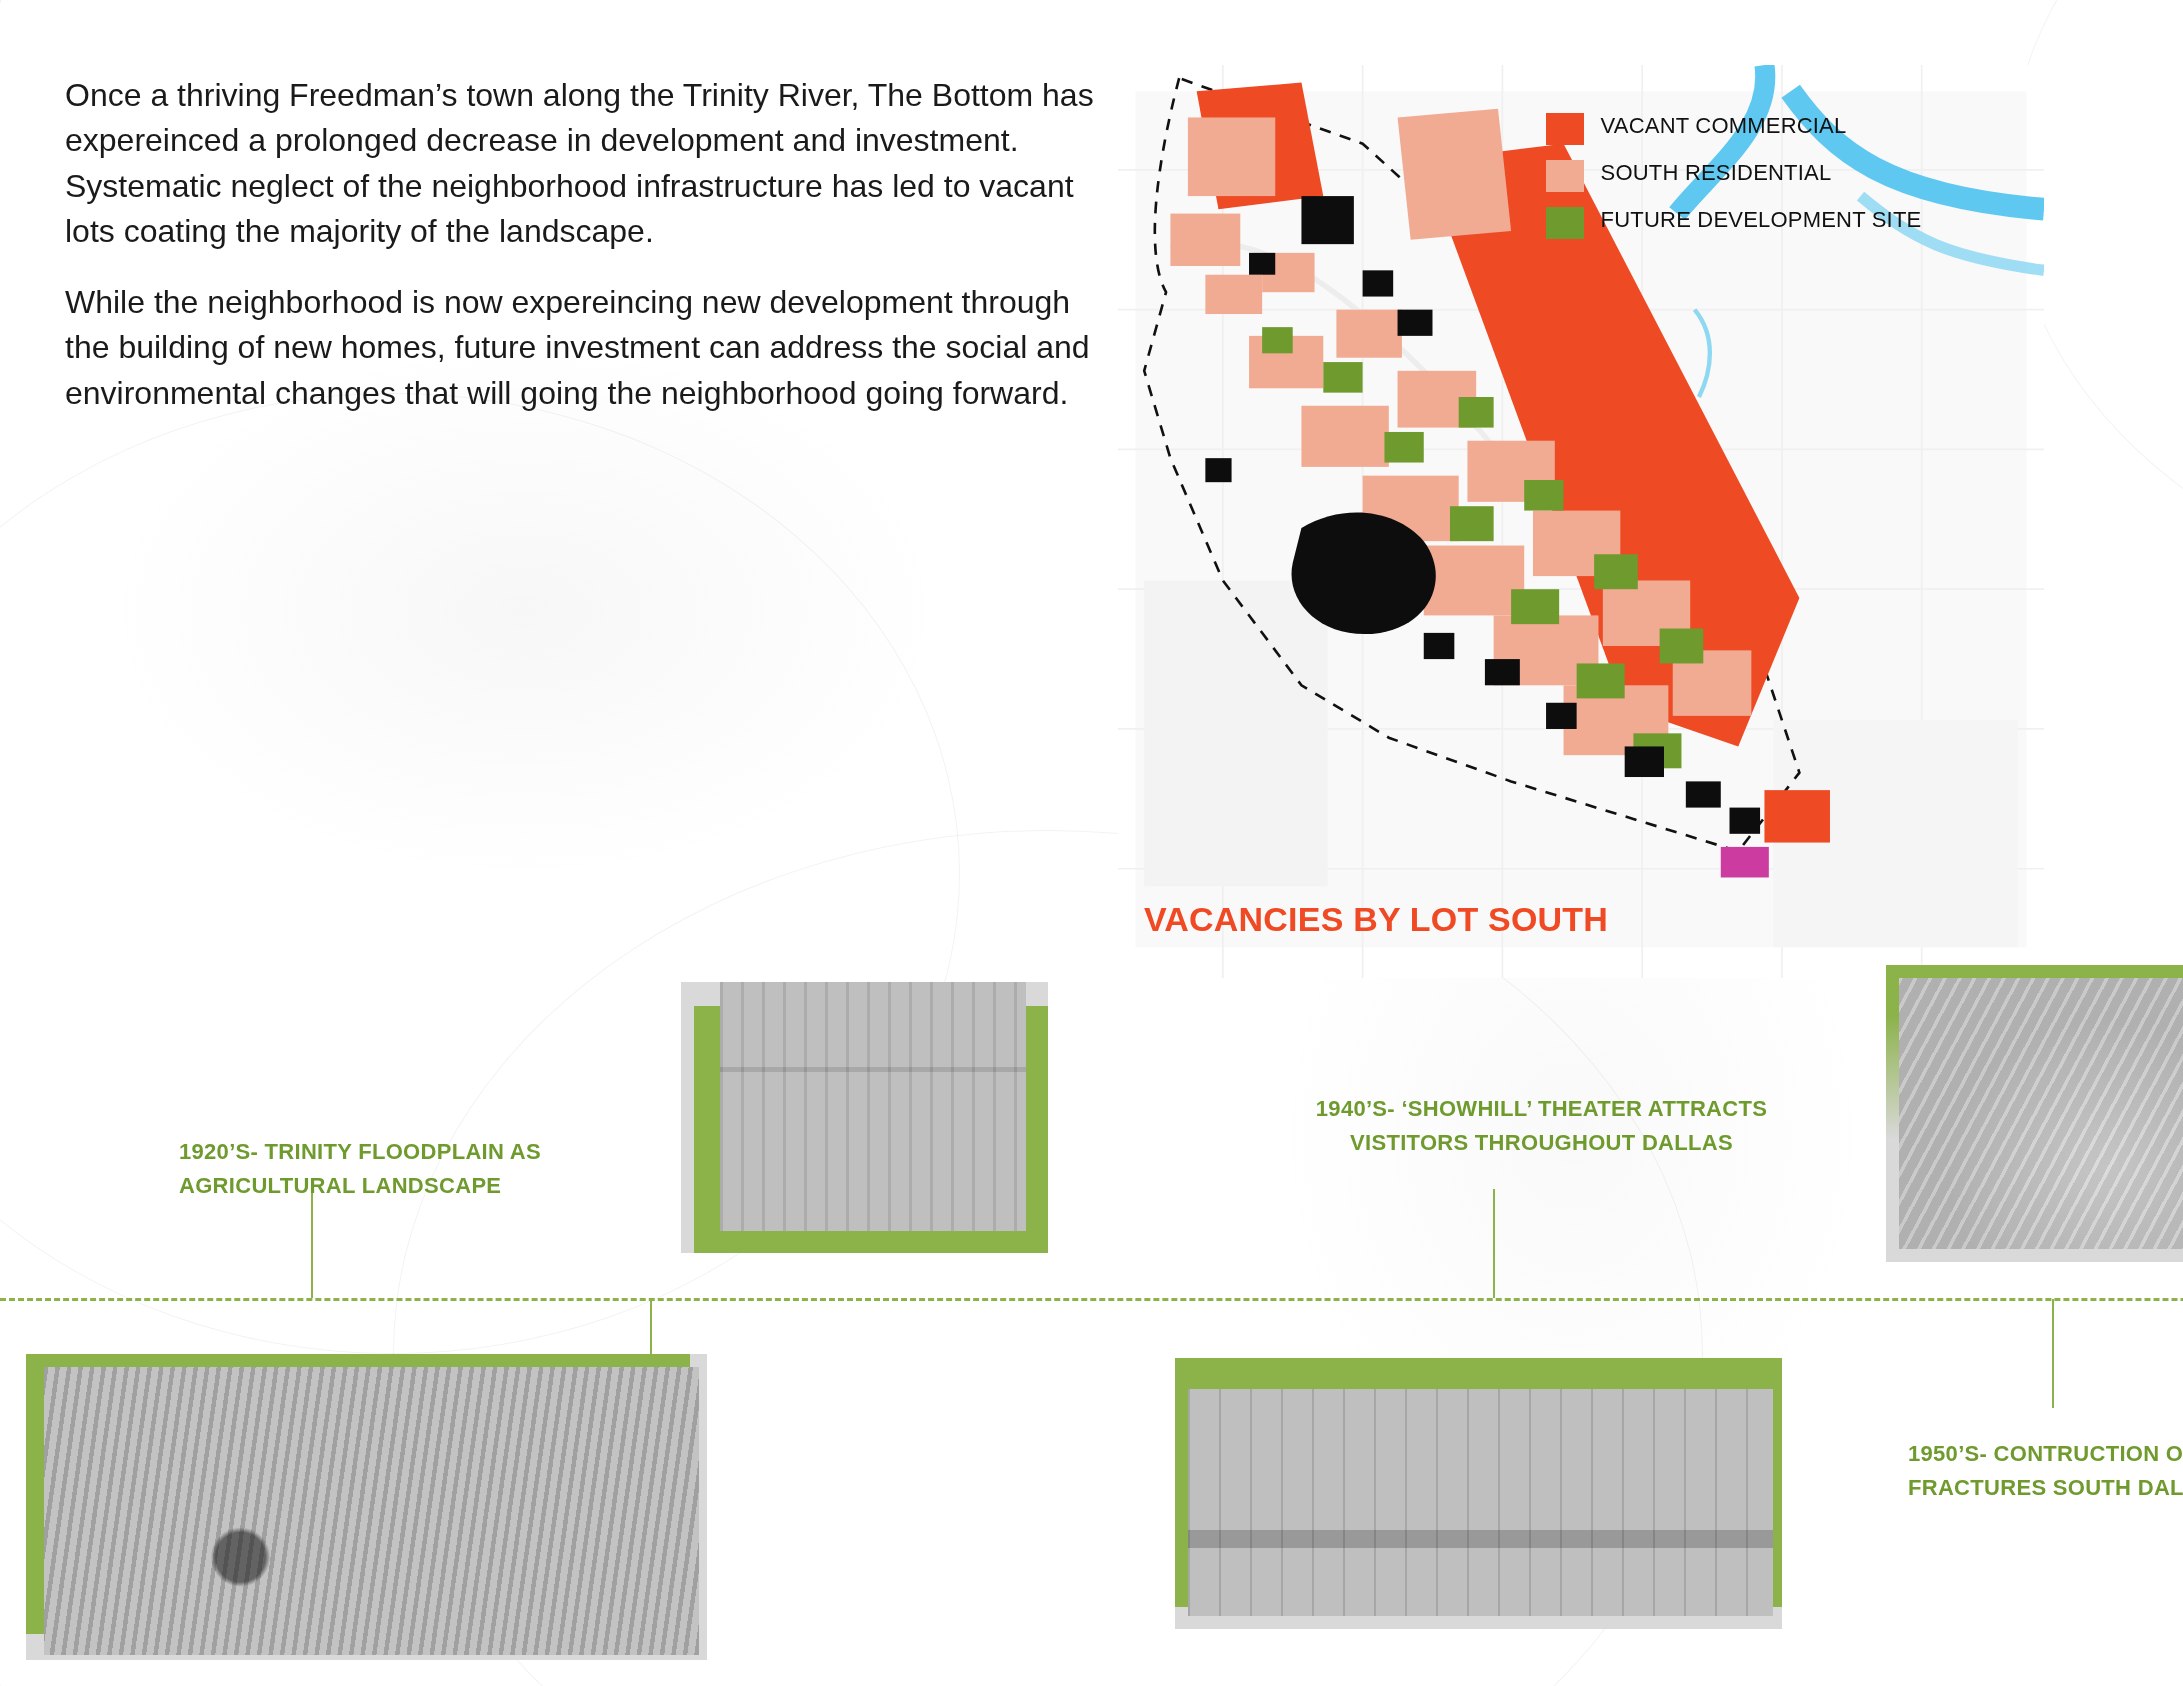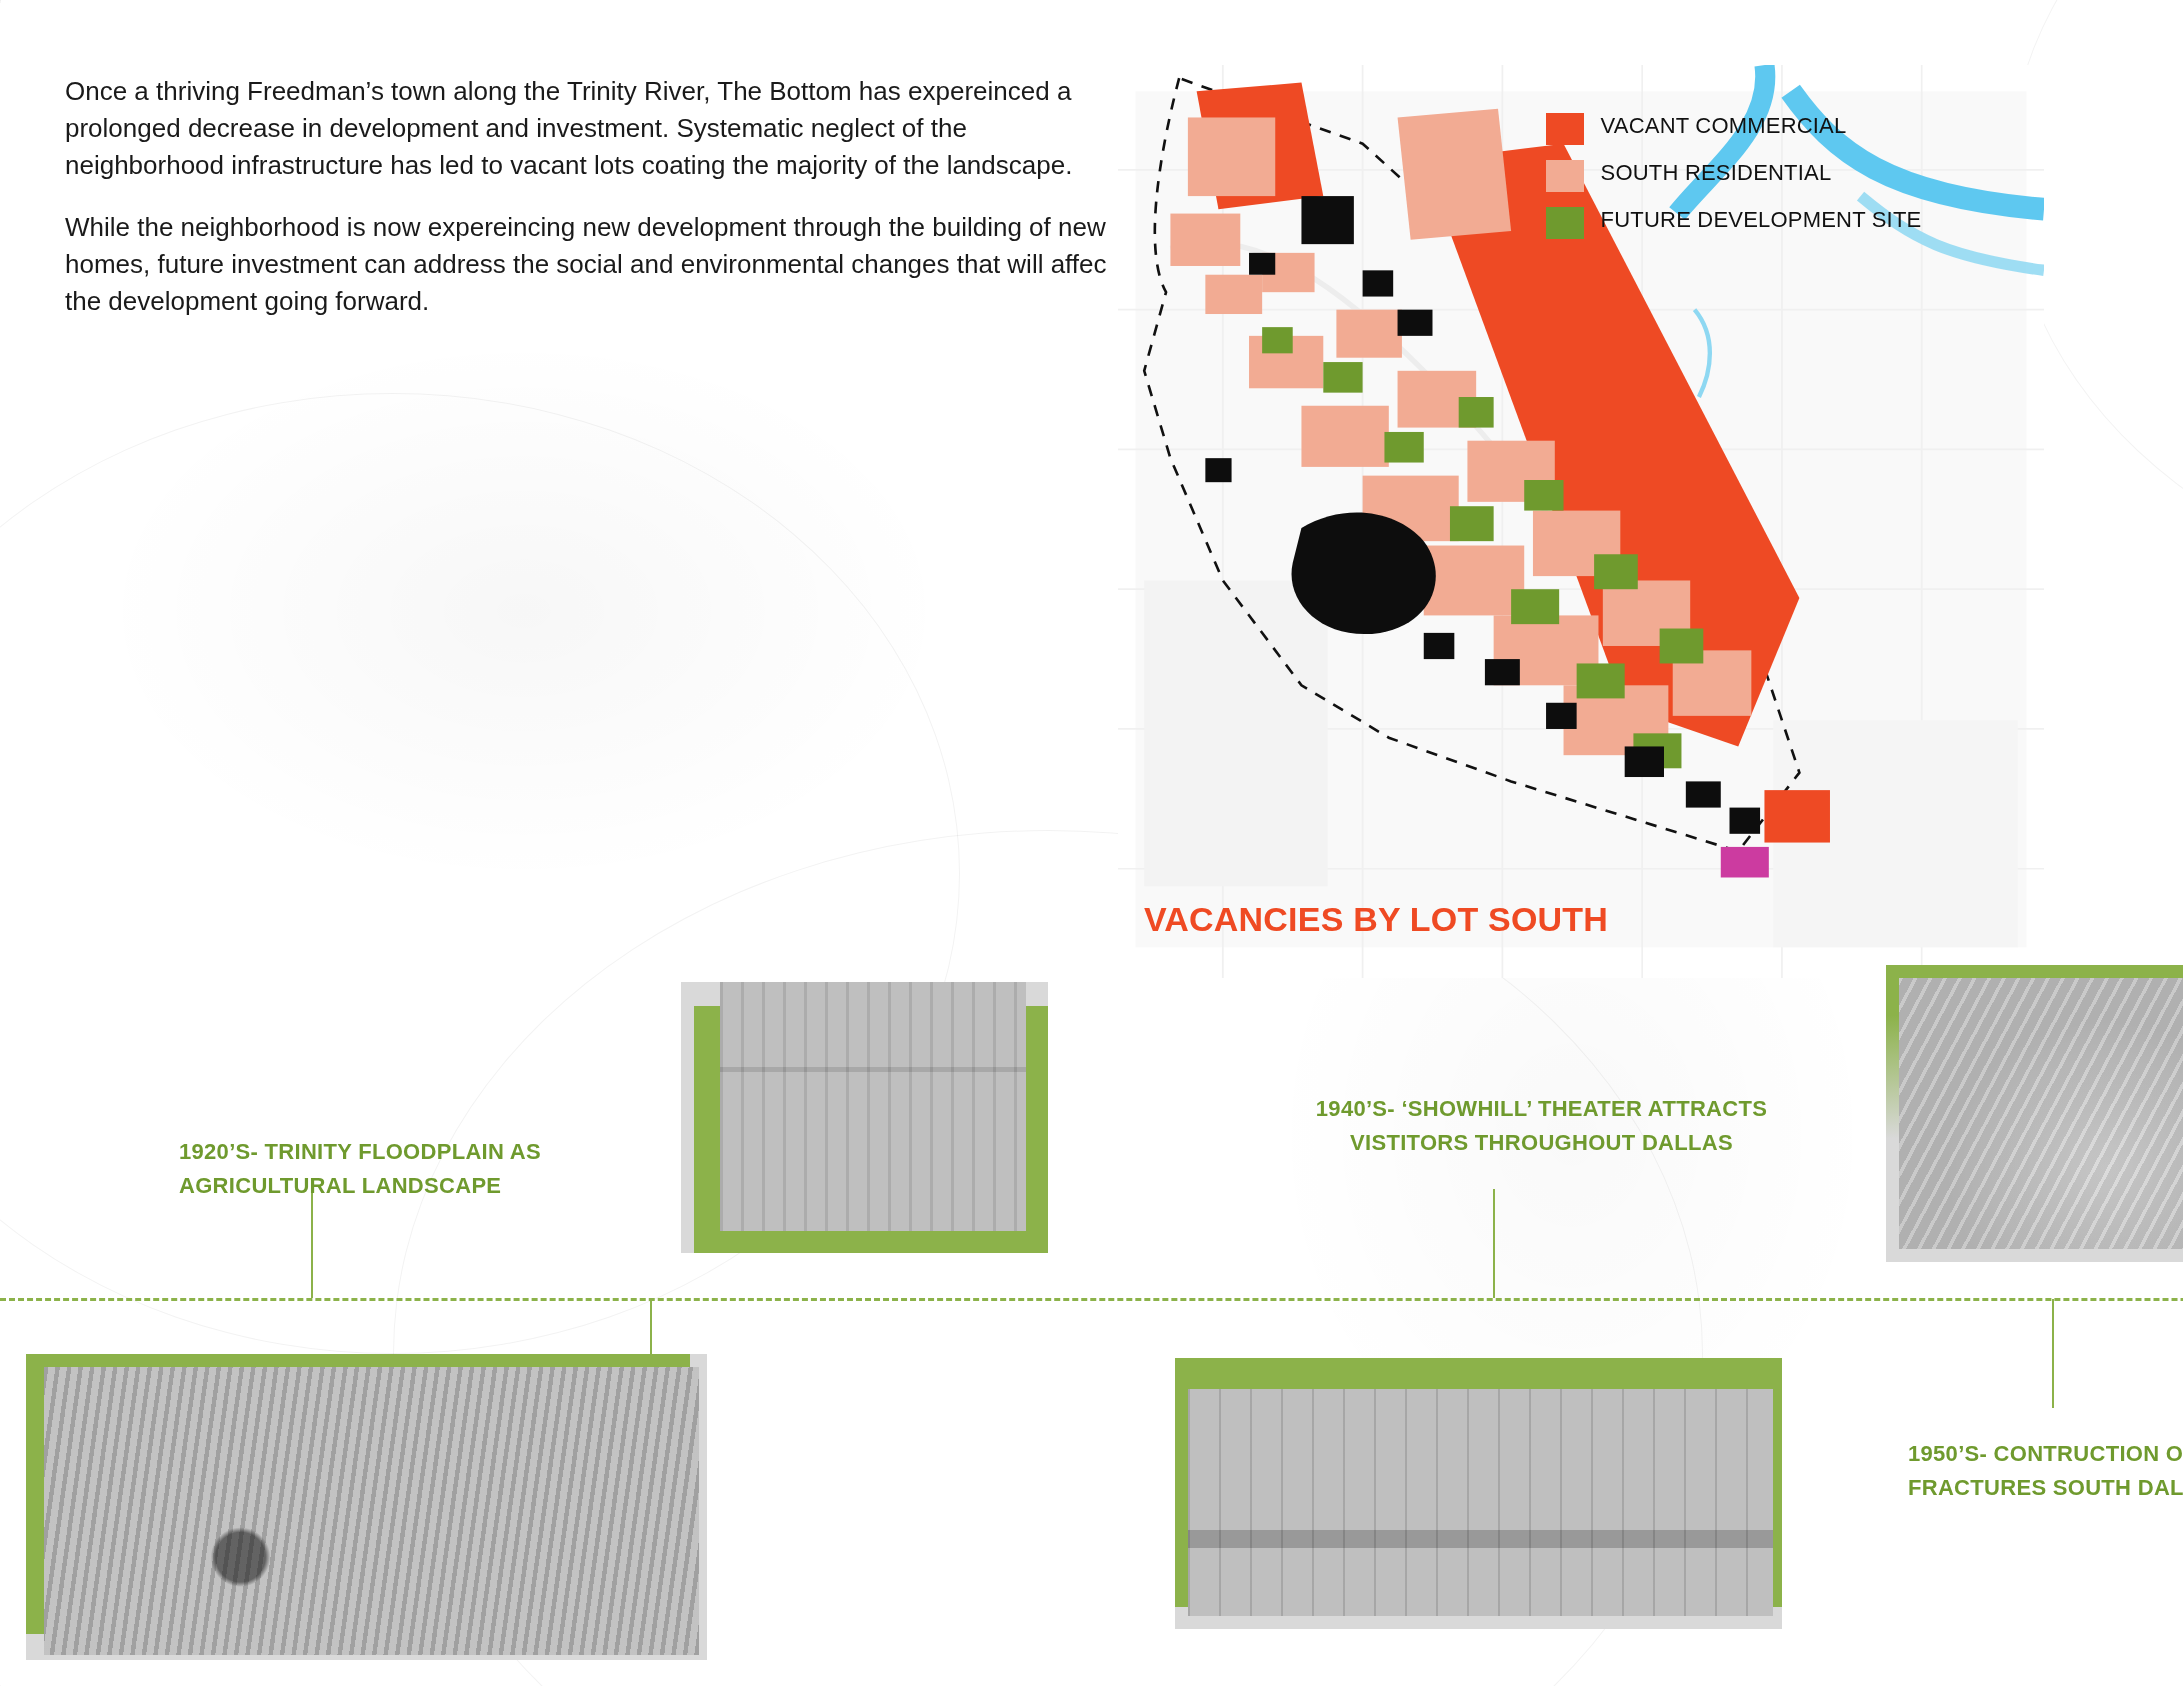--- a/index.html
+++ b/index.html
@@ -35,21 +35,21 @@
     border-radius: 50%;
     pointer-events: none;
   }
 
   
   .intro {
     position: absolute;
     left: 65px; top: 73px;
     width: 1057px;
     color: #1a1a1a;
-    font-size: 26px;
+    font-size: 32px;
     line-height: 1.42;
   }
   .intro p { margin: 0 0 25px 0; }
 
   
   .map-panel {
     position: absolute;
     overflow: hidden;
   }
   .map-title {
@@ -168,21 +168,21 @@
 
 <div id="board">
 
   <div class="bg-map"></div>
   <div class="bg-curve" style="left:-175px; top:393px; width:1135px; height:961px;"></div>
   <div class="bg-curve" style="left:393px; top:830px; width:1310px; height:1048px;"></div>
   <div class="bg-curve" style="left:2009px; top:-262px; width:1135px; height:873px;"></div>
 
   <div class="intro">
     <p>Once a thriving Freedman’s town along the Trinity River, The Bottom has expereinced a prolonged decrease in development and investment. Systematic neglect of the neighborhood infrastructure has led to vacant lots coating the majority of the landscape.</p>
-    <p>While the neighborhood is now expereincing new development through the building of new homes, future investment can address the social and environmental changes that will affec the development going forward.</p>
+    <p>While the neighborhood is now expereincing new development through the building of new homes, future investment can address the social and environmental changes that will going the neighborhood going forward.</p>
   </div>
 
   <div class="map-panel" style="left:1118px; top:65px; width:926px; height:913px;">
     <svg width="926" height="913" viewBox="0 0 2120 2090">
       <rect x="0" y="0" width="2120" height="2090" fill="#ffffff"></rect>
 
       <g opacity="0.5">
         <rect x="40" y="60" width="2040" height="1960" fill="#f4f4f4"></rect>
         <g stroke="#e2e2e2" stroke-width="4">
           <path d="M0 240 H2120 M0 560 H2120 M0 880 H2120 M0 1200 H2120 M0 1520 H2120 M0 1840 H2120"></path>

